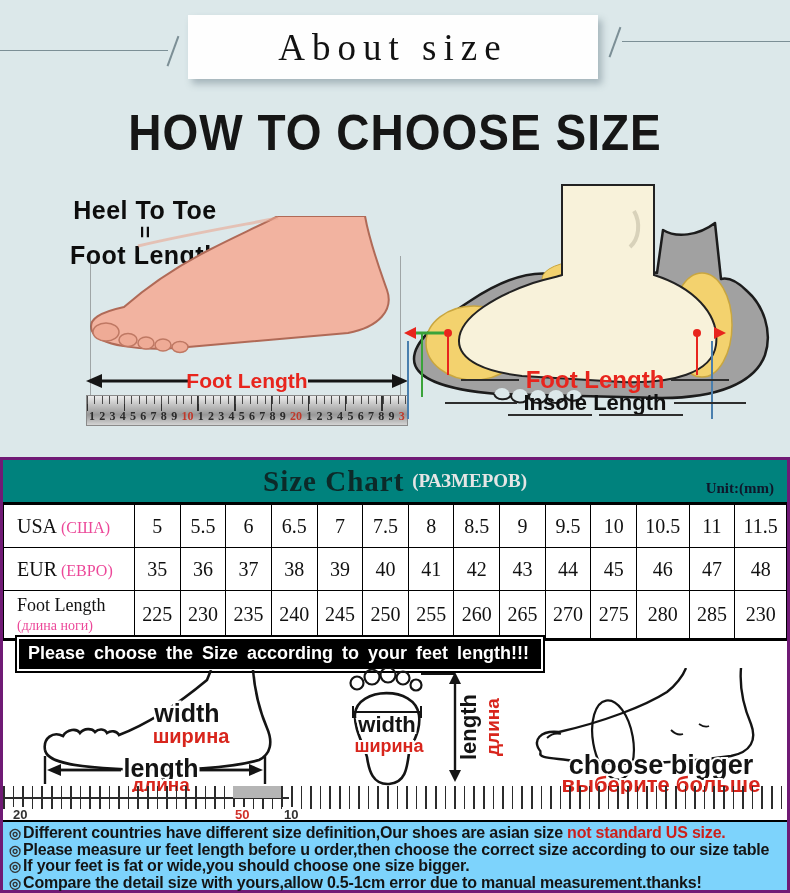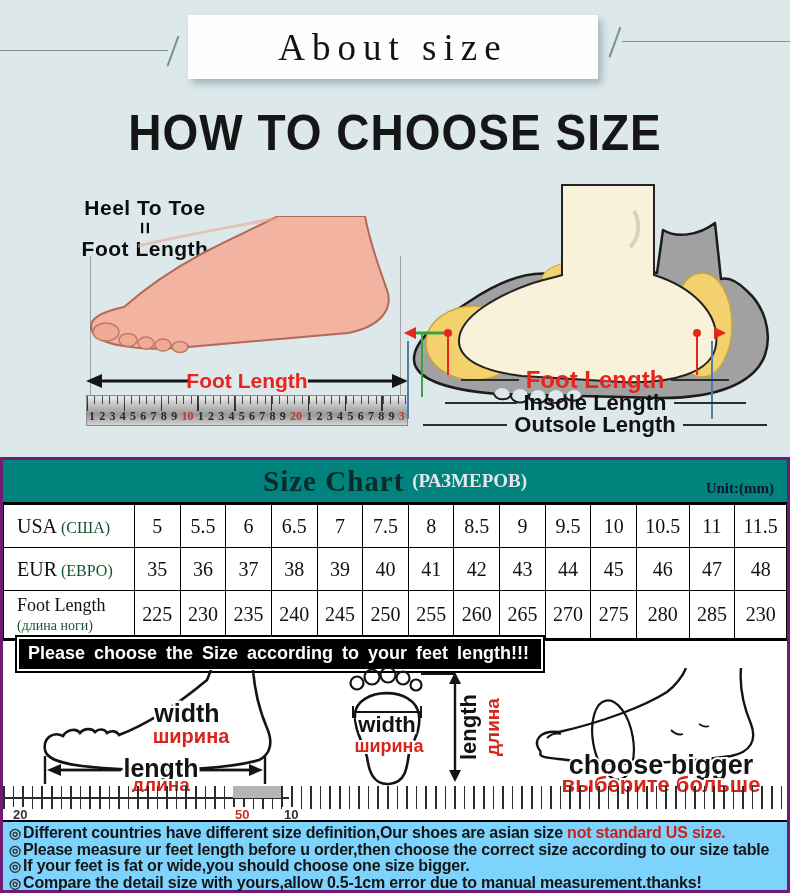--- a/index.html
+++ b/index.html
@@ -19,21 +19,21 @@
     position:absolute;left:188px;top:15px;width:410px;height:64px;background:#fefefe;
     box-shadow:4px 5px 7px rgba(100,120,130,.45);
     display:flex;align-items:center;justify-content:center;
     font-family:"Liberation Serif",serif;font-size:37px;letter-spacing:7px;color:#121212;
   }
   .main-heading{
     position:absolute;top:106px;left:0;width:790px;text-align:center;
     font-size:46px;font-weight:900;letter-spacing:1px;color:#161616;transform:scaleY(1.08);
   }
   .measure-left-label{position:absolute;left:32px;top:197px;width:226px;text-align:center;color:#0d0d0d;line-height:1.08;}
-  .mll-line1,.mll-line2{font-size:21px;font-weight:900;letter-spacing:.5px;}
+  .mll-line1,.mll-line2{font-size:25px;font-weight:900;letter-spacing:.5px;}
   .mll-eq{display:inline-block;transform:rotate(90deg);font-size:21px;font-weight:900;line-height:16px;}
   .foot-photo{position:absolute;left:78px;top:216px;width:325px;height:156px;}
   .guide-v{position:absolute;width:1px;background:#6e6e6e;opacity:.55;top:256px;height:140px;}
   .guide-v.l{left:90px;} .guide-v.r{left:400px;}
   .fl-arrow{position:absolute;left:86px;top:369px;width:322px;height:24px;}
   .ruler1{
     position:absolute;left:86px;top:395px;width:322px;height:31px;
     background-image:
       repeating-linear-gradient(90deg,#4a4a4a 0 1px,transparent 1px 7.4px),
       repeating-linear-gradient(90deg,#303030 0 1.4px,transparent 1.4px 36.8px),
@@ -55,21 +55,21 @@
   .chart-header{position:absolute;top:0;left:0;width:784px;height:44px;background:#00827d;border-bottom:2.5px solid #000;
     display:flex;align-items:center;justify-content:center;box-sizing:border-box;}
   .chart-title{font-family:"Liberation Serif",serif;font-weight:bold;font-size:29px;color:#0c2a29;letter-spacing:1px;}
   .chart-sub{font-family:"Liberation Serif",serif;font-weight:bold;font-size:19px;color:#e5e5e5;margin-left:8px;}
   .chart-unit{position:absolute;right:13px;bottom:5px;font-family:"Liberation Serif",serif;font-weight:bold;font-size:15px;color:#0f172a;}
   table.size-table{position:absolute;top:44px;left:0;width:784px;border-collapse:collapse;border-bottom:3px solid #000;}
   table.size-table td{border:1.8px solid #000;text-align:center;font-family:"Liberation Serif",serif;font-size:20px;color:#111;}
   table.size-table tr:nth-child(1) td,table.size-table tr:nth-child(2) td{height:40px;}
   table.size-table tr:nth-child(3) td{height:44px;}
   td.label-cell{width:116px;text-align:left !important;padding-left:13px;font-size:19px;}
-  .lab-ru{color:#14532d;font-size:16px;}
+  .lab-ru{color:#ec4899;font-size:16px;}
   td.label-cell.two-line{font-size:18px;line-height:1.05;padding-top:2px;}
   td.label-cell.two-line .lab-ru{font-size:14px;}
   .notice{
     position:absolute;top:177px;left:14px;display:inline-block;background:#000;color:#fff;
     border:2px solid #fff;outline:2.5px solid #000;
     font-size:18px;font-weight:bold;word-spacing:4px;white-space:nowrap;padding:4px 12px 5px 9px;
   }
   .diagrams{position:absolute;top:208px;left:0;width:784px;height:120px;}
   .d1{position:absolute;left:28px;top:2px;}
   .d2{position:absolute;left:332px;top:0;}
@@ -201,21 +201,20 @@
     <span class="sl-foot">Foot Length</span>
     <span class="ln" style="width:58px"></span>
   </div>
   <div class="sl-row">
     <span class="ln" style="width:72px"></span>
     <span class="sl-black">Insole Length</span>
     <span class="ln" style="width:72px"></span>
   </div>
   <div class="sl-row">
     <span class="ln" style="width:84px"></span>
-    <span class="sl-black">Outsole Length</span>
     <span class="ln" style="width:84px"></span>
   </div>
 </div>
 
 <div class="lower">
 
   <div class="chart-header">
     <span class="chart-title">Size Chart</span>
     <span class="chart-sub">(РАЗМЕРОВ)</span>
     <span class="chart-unit">Unit:(mm)</span>

